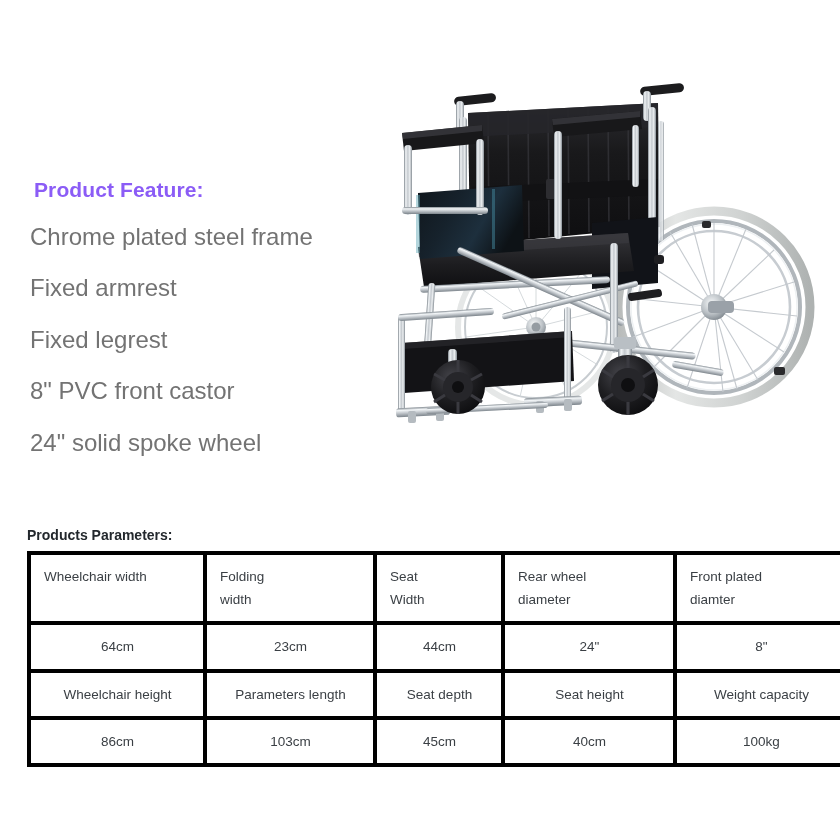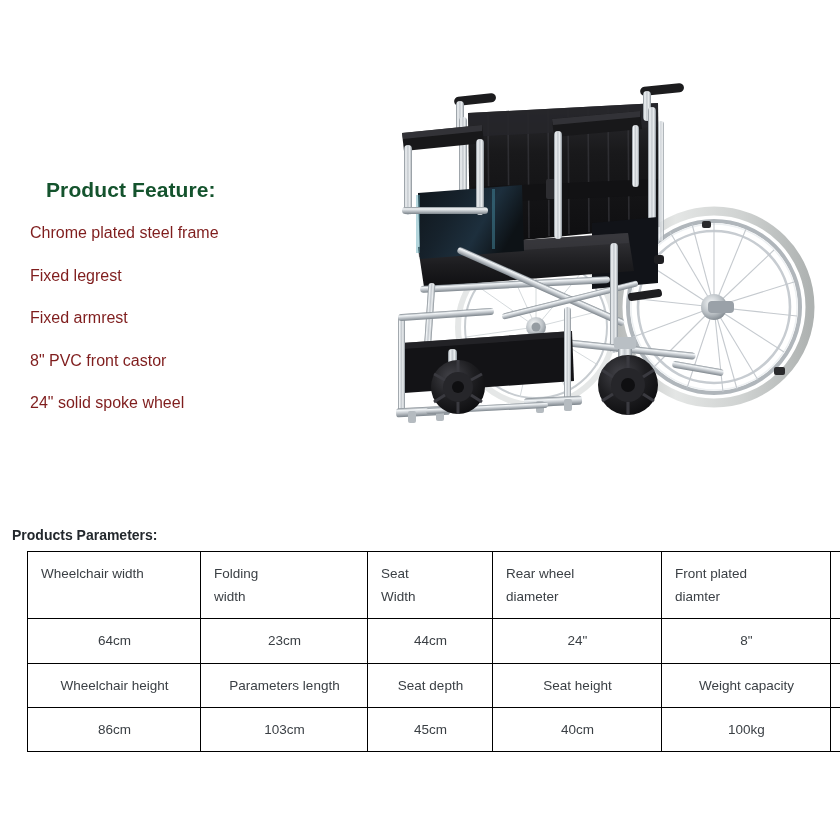--- a/index.html
+++ b/index.html
@@ -20,64 +20,64 @@
   
   #feature-block {
     position: absolute;
     left: 30px;
     top: 178px;
     width: 360px;
   }
   .feature-heading {
     font-size: 21px;
     font-weight: bold;
-    color: #14532d;
+    color: #8b5cf6;
     letter-spacing: 0.1px;
-    margin: 0 0 23px 16px;
+    margin: 0 0 23px 4px;
     line-height: 1.1;
   }
   .feature-line {
-    font-size: 16px;
+    font-size: 24px;
     font-weight: normal;
-    color: #7f1d1d;
+    color: #737373;
     line-height: 1.1;
     margin: 0 0 25px 0;
     white-space: nowrap;
   }
   .feature-line:last-child { margin-bottom: 0; }
 
   
   #product-photo {
     position: absolute;
     left: 396px;
     top: 75px;
     width: 420px;
     height: 370px;
   }
   #product-photo svg { display: block; width: 100%; height: 100%; }
 
   
   #params-label {
     position: absolute;
-    left: 12px;
+    left: 27px;
     top: 527px;
     font-size: 14px;
     font-weight: bold;
     color: #23282d;
   }
   #params-table {
     position: absolute;
     left: 27px;
     top: 551px;
     width: 779px;
     border-collapse: collapse;
     table-layout: fixed;
   }
   #params-table td {
-    border: 1px solid #000000;
+    border: 4px solid #000000;
     padding: 10px 12px 10px 13px;
     font-size: 13.5px;
     color: #3a3f44;
     vertical-align: top;
     line-height: 1.72;
     font-weight: normal;
   }
   .cell-line { display: block; }
   
   .c0 { width: 147px; }
@@ -88,22 +88,22 @@
   .c5 { width: 106px; }
   tr.row-tall td { height: 44px; }
   tr.row-short td { padding-top: 9px; padding-bottom: 9px; text-align: center; }
 </style>
 </head>
 <body>
 
 <div id="feature-block">
   <div class="feature-heading">Product Feature:</div>
   <div class="feature-line">Chrome plated steel frame</div>
+  <div class="feature-line">Fixed armrest</div>
   <div class="feature-line">Fixed legrest</div>
-  <div class="feature-line">Fixed armrest</div>
   <div class="feature-line">8" PVC front castor</div>
   <div class="feature-line">24" solid spoke wheel</div>
 </div>
 
 <div id="product-photo">
   <svg viewBox="0 0 420 370" xmlns="http://www.w3.org/2000/svg">
     <defs>
       <linearGradient id="chromeTube" x1="0" y1="0" x2="1" y2="0">
         <stop offset="0%" stop-color="#7d858c"></stop>
         <stop offset="22%" stop-color="#f2f5f7"></stop>

